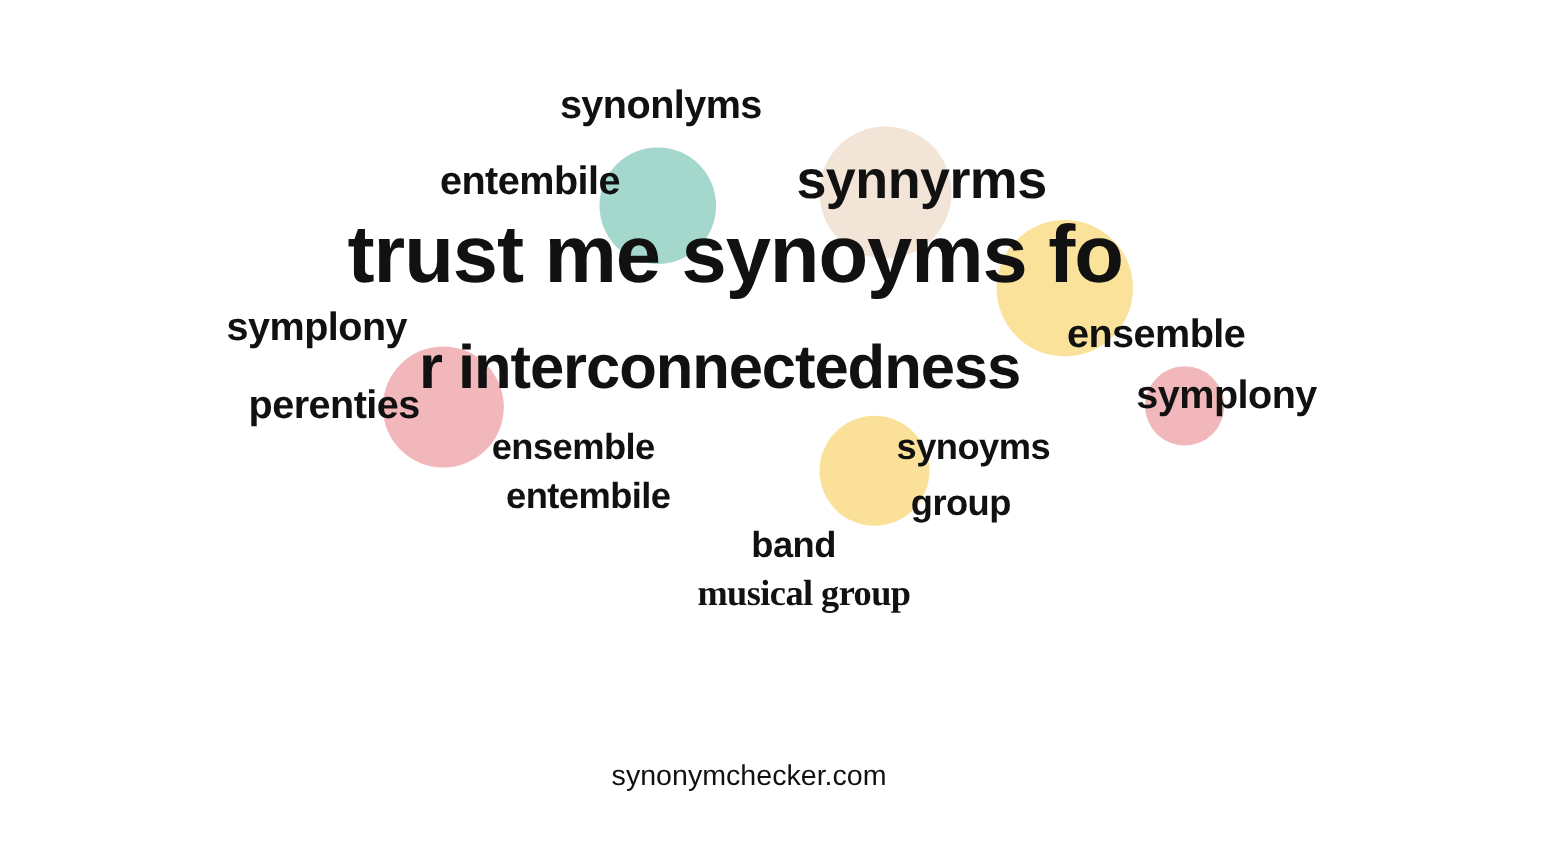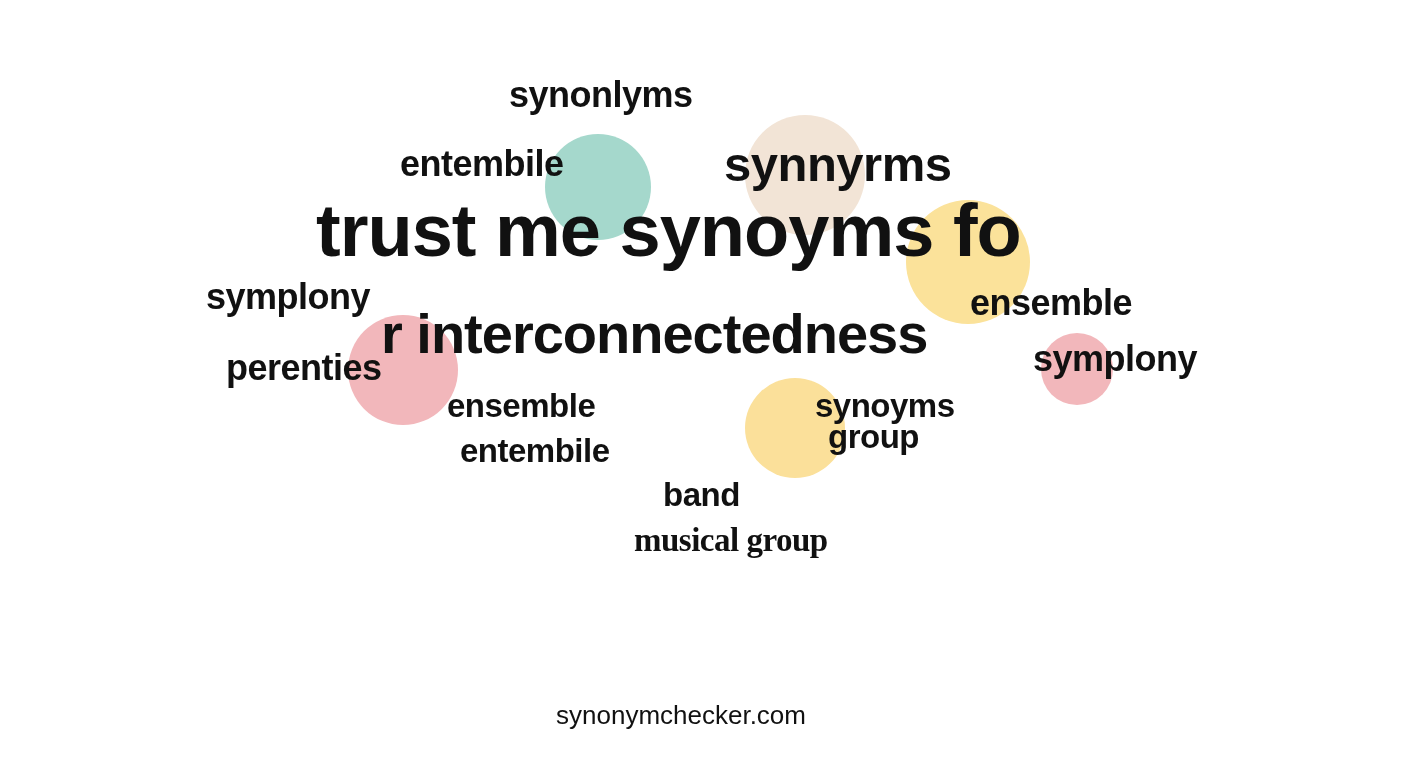--- a/index.html
+++ b/index.html
@@ -11,21 +11,21 @@
     }
     .circle { position: absolute; border-radius: 50%; }
     .word {
       position: absolute; font-weight: bold; white-space: nowrap;
       letter-spacing: -0.5px; line-height: 1;
     }
     .title { font-size: 74px; letter-spacing: -1px; }
     .subtitle { font-size: 56px; letter-spacing: -1px; }
     .md { font-size: 36px; }
     .sm { font-size: 33px; }
-    .footer { position: absolute; font-size: 26px; font-weight: normal; letter-spacing: 0; margin-top: 10px; }
+    .footer { position: absolute; font-size: 26px; font-weight: normal; letter-spacing: 0; }
   </style>
 </head>
 <body>
 
 <div class="circle" style="left:545px;top:134px;width:106px;height:106px;background:#a5d8cc;"></div>
 <div class="circle" style="left:745px;top:115px;width:120px;height:120px;background:#f2e4d6;"></div>
 <div class="circle" style="left:906px;top:200px;width:124px;height:124px;background:#fbe29a;"></div>
 <div class="circle" style="left:348px;top:315px;width:110px;height:110px;background:#f2b7bb;"></div>
 <div class="circle" style="left:745px;top:378px;width:100px;height:100px;background:#fbe09a;"></div>
 <div class="circle" style="left:1041px;top:333px;width:72px;height:72px;background:#f2b7bb;"></div>
@@ -40,17 +40,17 @@
 <div class="word md" style="left:970px;top:285px;">ensemble</div>
 
 <div class="word subtitle" style="left:381px;top:306px;">r interconnectedness</div>
 
 <div class="word md" style="left:226px;top:350px;">perenties</div>
 <div class="word md" style="left:1033px;top:341px;">symplony</div>
 
 <div class="word sm" style="left:447px;top:389px;">ensemble</div>
 <div class="word sm" style="left:815px;top:389px;">synoyms</div>
 <div class="word sm" style="left:460px;top:434px;">entembile</div>
-<div class="word sm" style="left:828px;top:420px;">group</div>
-<div class="word sm" style="left:663px;top:478px;">band</div>
+<div class="word sm" style="left:828px;top:440px;">group</div>
+<div class="word sm" style="left:683px;top:478px;">band</div>
 <div class="word sm" style="left:634px;top:524px;font-family:Liberation Serif, serif;">musical group</div>
 
 <div class="footer" style="left:556px;top:690px;">synonymchecker.com</div>
 
 </body></html>

